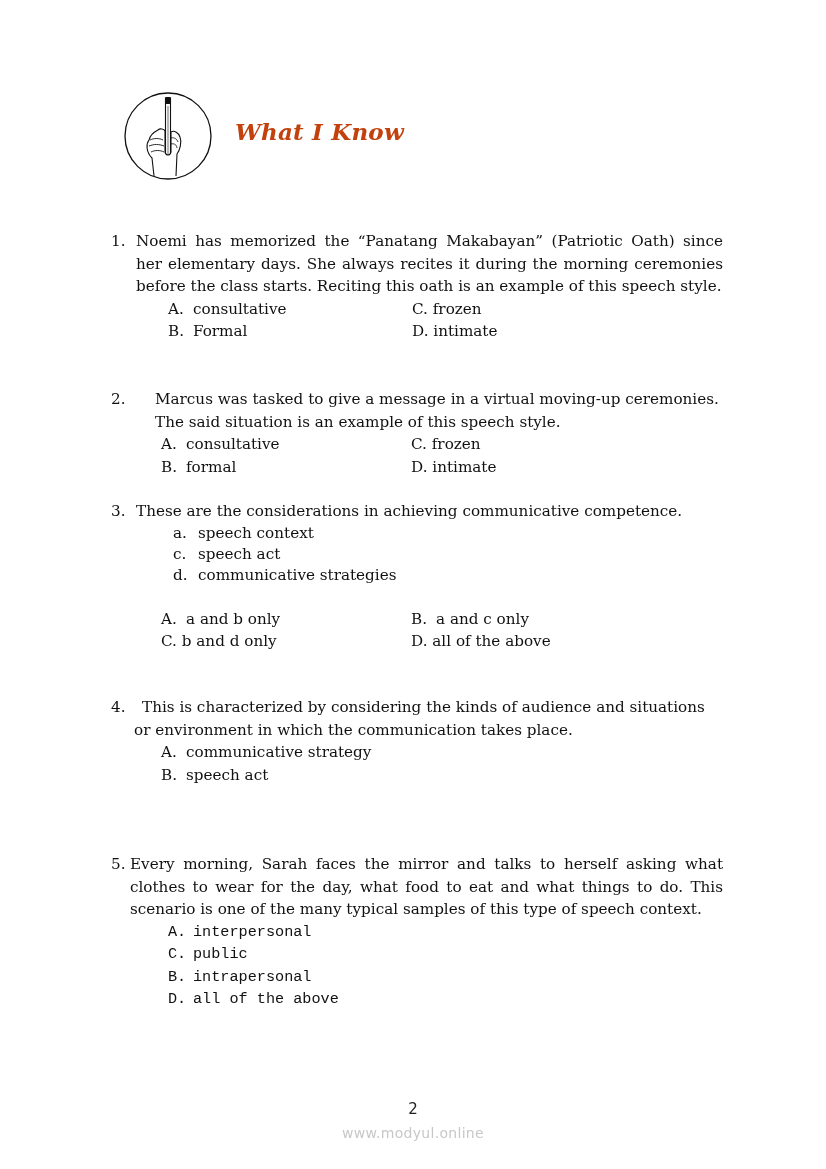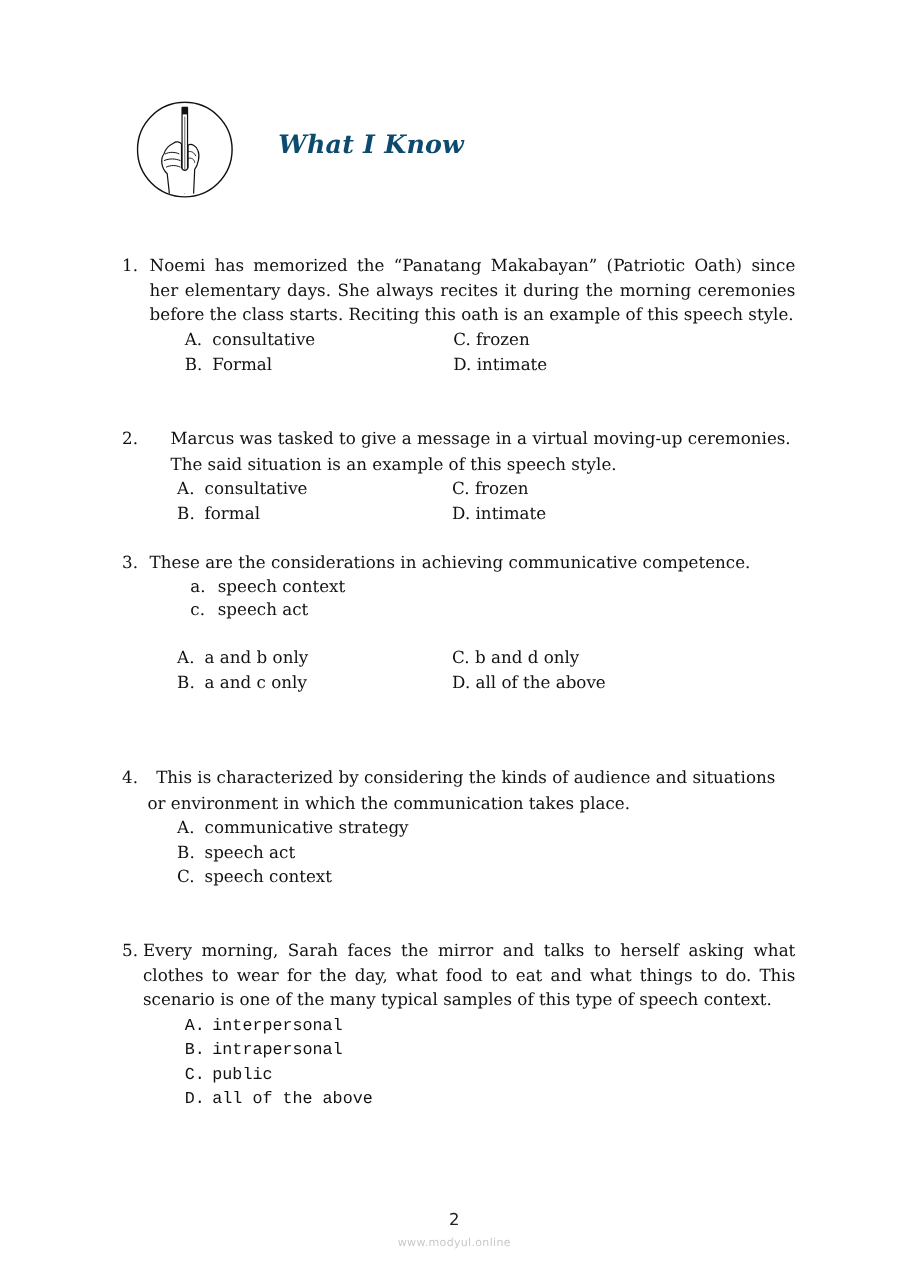--- a/index.html
+++ b/index.html
@@ -1,30 +1,30 @@
 <!DOCTYPE html>
 <html><head>
 <meta charset="utf-8">
 <style>
   html, body { margin: 0; padding: 0; background: #ffffff; }
   body { width: 826px; height: 1169px; position: relative; overflow: hidden; font-family: "DejaVu Serif", serif; color: #111; }
   .header { position: absolute; left: 124px; top: 92px; display: flex; align-items: center; }
   .icon-circle { width: 88px; height: 88px; }
-  .title { position: absolute; left: 253px; top: 118px; font-family: "DejaVu Serif", serif; font-weight: bold; font-style: italic; font-size: 23px; letter-spacing: 0.2px; color: #0c4a6e; }
+  .title { position: absolute; left: 235px; top: 118px; font-family: "DejaVu Serif", serif; font-weight: bold; font-style: italic; font-size: 23px; letter-spacing: 0.2px; color: #c2410c; }
   .q { position: absolute; left: 111px; width: 612px; font-size: 15.2px; line-height: 22.5px; }
   .hang { display: flex; }
   .num { flex: 0 0 auto; }
   .stem { flex: 1 1 auto; text-align: justify; }
   .opt-grid { display: grid; grid-template-columns: 250px 250px; margin-left: 50px; }
   .opt-list { margin-left: 50px; }
   .sub-list { margin-left: 62px; line-height: 21px; }
   .opt { white-space: nowrap; }
   .letter { display: inline-block; width: 25px; }
   .footer-page { position: absolute; top: 1100px; left: 0; width: 826px; text-align: center; font-family: "DejaVu Sans", sans-serif; font-size: 15px; color: #222; }
-  .footer-url { position: absolute; top: 1125px; left: 0; width: 826px; text-align: center; font-family: "DejaVu Sans", sans-serif; font-size: 10px; color: #c8c8c8; letter-spacing: 0.3px; }
+  .footer-url { position: absolute; top: 1125px; left: 0; width: 826px; text-align: center; font-family: "DejaVu Sans", sans-serif; font-size: 14px; color: #c8c8c8; letter-spacing: 0.3px; }
 </style>
 </head>
 <body>
 
 <div class="header">
   <svg class="icon-circle" viewBox="0 0 88 88">
     <circle cx="44" cy="44" r="43" fill="none" stroke="#111" stroke-width="1.3"></circle>
 
     <rect x="41.5" y="6" width="5" height="68" fill="#fff" stroke="#111" stroke-width="1.1"></rect>
     <rect x="41.5" y="5" width="5" height="7" fill="#111"></rect>
@@ -65,48 +65,48 @@
 </div>
 
 <div class="q" style="top:500px;">
   <div class="hang">
     <span class="num" style="width:25px;">3.</span>
     <span class="stem" style="text-align:left;">These are the considerations in achieving communicative competence.</span>
   </div>
   <div class="sub-list">
     <div><span class="letter">a.</span><span>speech context</span></div>
     <div><span class="letter">c.</span><span>speech act</span></div>
+    <div><span class="letter">d.</span><span>communicative strategies</span></div>
   </div>
   <div class="opt-grid" style="margin-top:22px; grid-template-columns:250px 250px;">
     <div class="opt"><span class="letter">A.</span><span>a and b only</span></div>
+    <div class="opt"><span class="letter">B.</span><span>a and c only</span></div>
     <div class="opt"><span>C.</span> <span>b and d only</span></div>
-    <div class="opt"><span class="letter">B.</span><span>a and c only</span></div>
     <div class="opt"><span>D.</span> <span>all of the above</span></div>
   </div>
 </div>
 
 <div class="q" style="top:696px;">
   <div class="hang">
     <span class="num" style="width:31px;">4.</span>
     <span class="stem" style="text-align:left; margin-left:-8px; text-indent:8px; padding-left:0;">This is characterized by considering the kinds of audience and situations or environment in which the communication takes place.</span>
   </div>
   <div class="opt-list">
     <div class="opt"><span class="letter">A.</span><span>communicative strategy</span></div>
     <div class="opt"><span class="letter">B.</span><span>speech act</span></div>
-    <div class="opt"><span class="letter">C.</span><span>speech context</span></div>
   </div>
 </div>
 
 <div class="q" style="top:853px;">
   <div class="hang">
     <span class="num" style="width:19px;">5.</span>
     <span class="stem">Every morning, Sarah faces the mirror and talks to herself asking what clothes to wear for the day, what food to eat and what things to do. This scenario is one of the many typical samples of this type of speech context.</span>
   </div>
   <div class="opt-list" style="margin-left:57px;font-family:Liberation Mono, monospace;">
     <div class="opt"><span class="letter">A.</span><span>interpersonal</span></div>
+    <div class="opt"><span class="letter">C.</span><span>public</span></div>
     <div class="opt"><span class="letter">B.</span><span>intrapersonal</span></div>
-    <div class="opt"><span class="letter">C.</span><span>public</span></div>
     <div class="opt"><span class="letter">D.</span><span>all of the above</span></div>
   </div>
 </div>
 
 <div class="footer-page">2</div>
 <div class="footer-url">www.modyul.online</div>
 
 </body></html>

